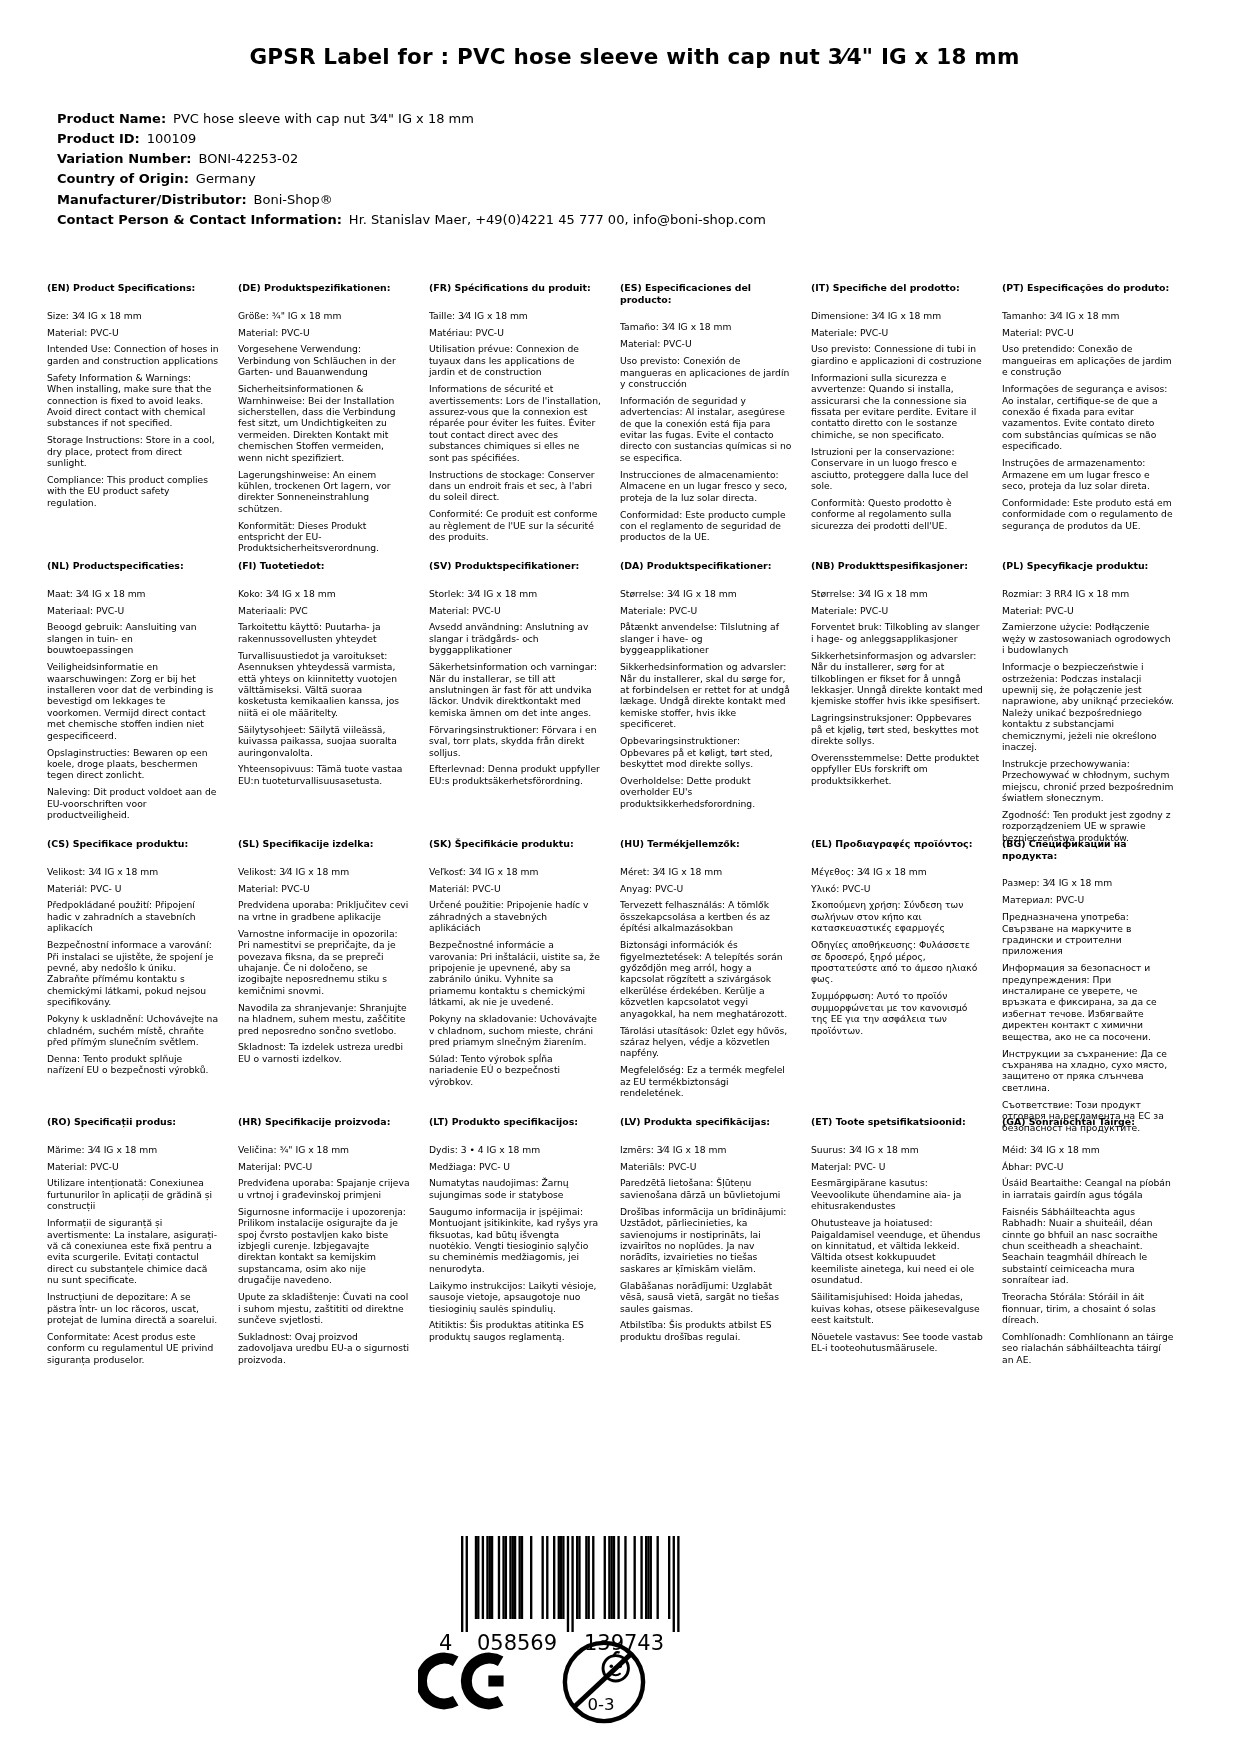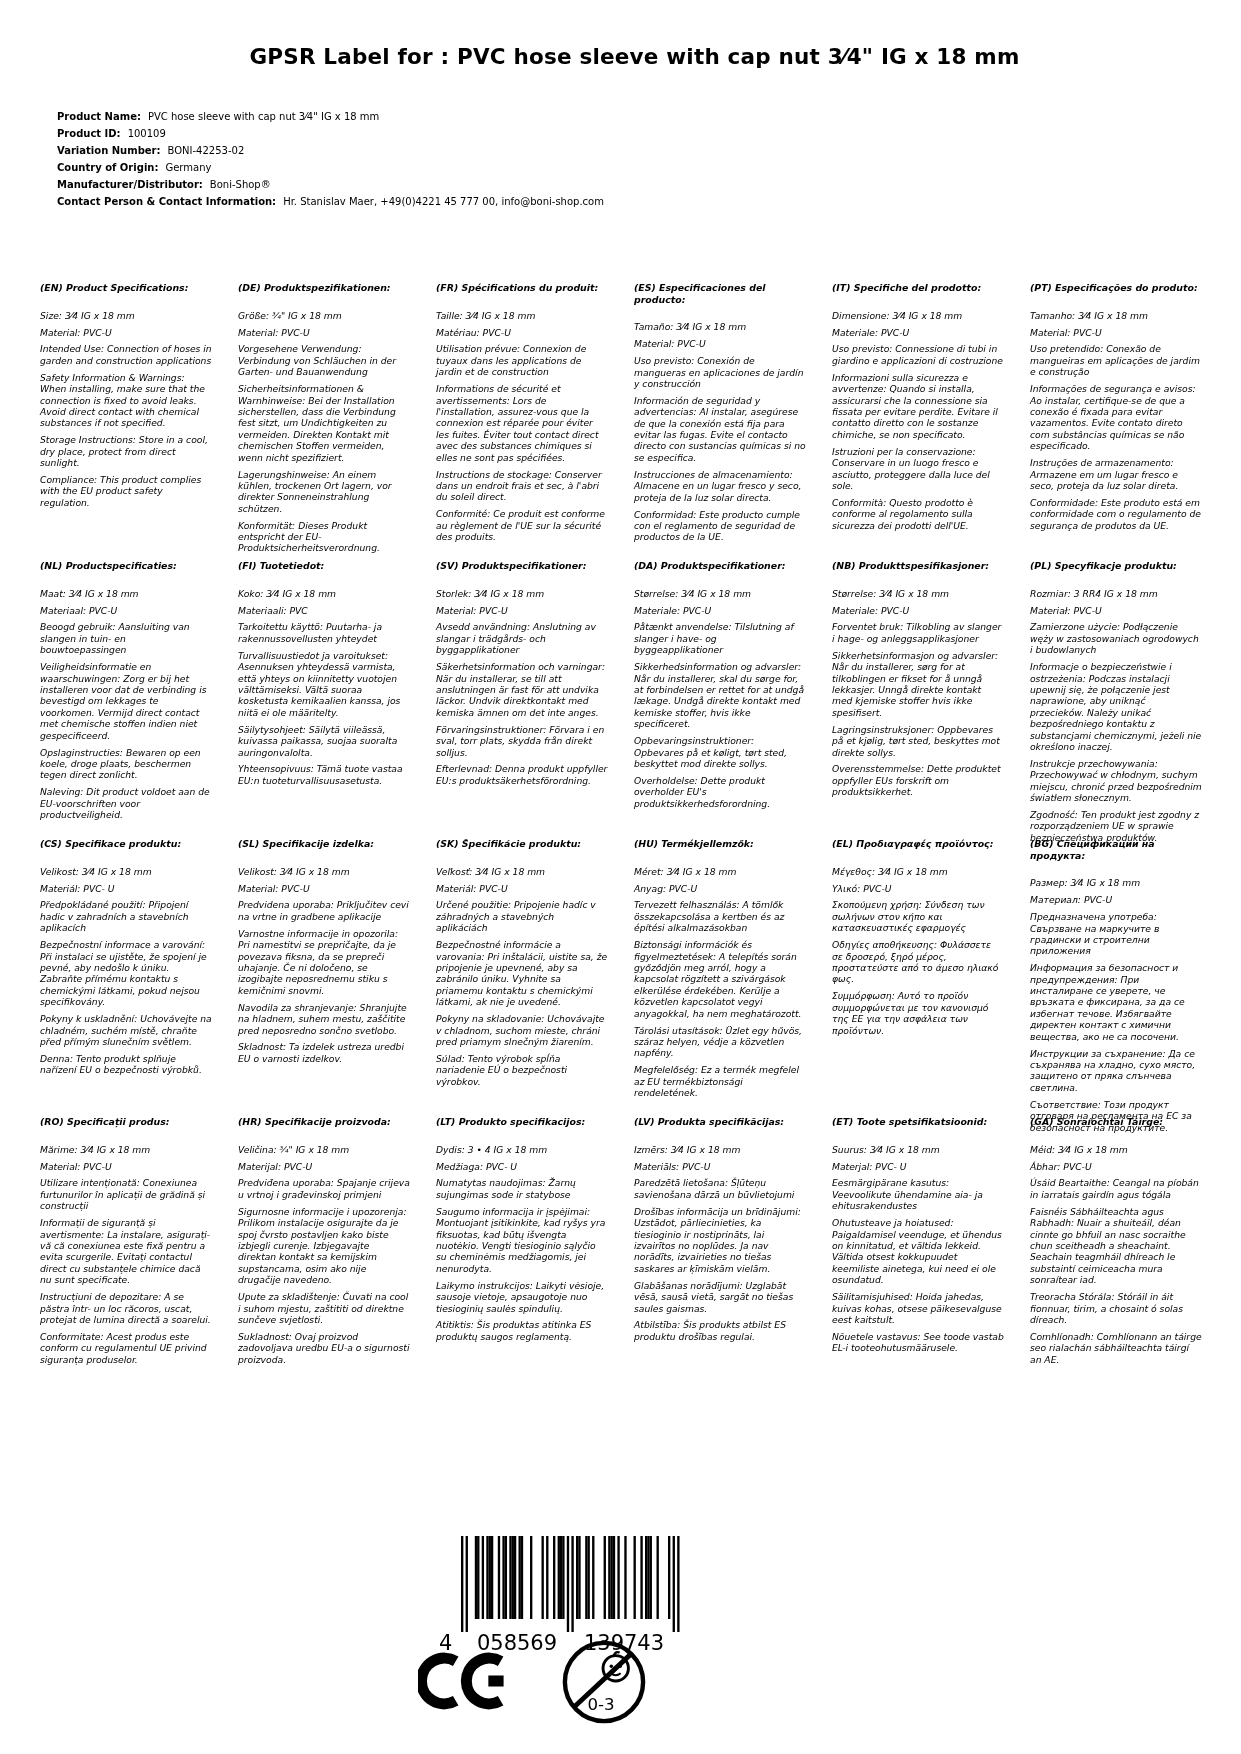--- a/index.html
+++ b/index.html
@@ -7,27 +7,26 @@
     position:relative; width:1241px; height:1754px; margin:0 auto;
     background:#ffffff; color:#000;
     font-family:"DejaVu Sans", sans-serif;
     overflow:hidden;
   }
   .doc-title {
     position:absolute; top:44px; left:0; width:100%;
     text-align:center; font-size:21.5px; font-weight:bold; letter-spacing:0.2px;padding-left:14px;
   }
   .product-info { position:absolute; left:57px; top:112px; }
-  .info-row { margin-bottom:6.5px; font-size:10px; line-height:1.05; }
+  .info-row { margin-bottom:6.5px; font-size:13px; line-height:1.05; }
   .info-label { font-weight:bold; margin-right:7px; }
   .lang-grid {
-    position:absolute; left:40px; top:282px;
-    display:grid; grid-template-columns:repeat(6,172px); column-gap:26px;
+    position:absolute; left:47px; top:282px;
+    display:grid; grid-template-columns:repeat(6,172px); column-gap:19px;
     grid-auto-rows:278px;
-    font-style:italic;
   }
   .lang-block { font-size:9.2px; line-height:1.24; word-break:break-word; }
   .lang-title { font-weight:bold; font-size:9.4px; margin-bottom:1px; }
   .lang-block p { margin:5.5px 0 0 0; }
   .lang-block p:first-of-type { margin-top:16px; }
   .barcode-wrap { position:absolute; left:437px; top:1536px; }
   .barcode-wrap svg { display:block; }
   .bc-digit { font-family:"DejaVu Sans", sans-serif; font-size:21px; fill:#000; }
   .ce-wrap { position:absolute; left:418px; top:1652px; }
   .age-wrap { position:absolute; left:560px; top:1638px; }
@@ -235,21 +234,21 @@
         <p>Numatytas naudojimas: Žarnų sujungimas sode ir statybose</p>
         <p>Saugumo informacija ir įspėjimai: Montuojant įsitikinkite, kad ryšys yra fiksuotas, kad būtų išvengta nuotėkio. Vengti tiesioginio sąlyčio su cheminėmis medžiagomis, jei nenurodyta.</p>
         <p>Laikymo instrukcijos: Laikyti vėsioje, sausoje vietoje, apsaugotoje nuo tiesioginių saulės spindulių.</p>
         <p>Atitiktis: Šis produktas atitinka ES produktų saugos reglamentą.</p>
       </div>
       <div class="lang-block">
         <div class="lang-title">(LV) Produkta specifikācijas:</div>
         <p>Izmērs: 3⁄4 IG x 18 mm</p>
         <p>Materiāls: PVC-U</p>
         <p>Paredzētā lietošana: Šļūteņu savienošana dārzā un būvlietojumi</p>
-        <p>Drošības informācija un brīdinājumi: Uzstādot, pārliecinieties, ka tiesioginio ir nostiprināts, lai izvairītos no noplūdes. Ja nav norādīts, izvairieties no tiešas saskares ar ķīmiskām vielām.</p>
+        <p>Drošības informācija un brīdinājumi: Uzstādot, pārliecinieties, ka savienojums ir nostiprināts, lai izvairītos no noplūdes. Ja nav norādīts, izvairieties no tiešas saskares ar ķīmiskām vielām.</p>
         <p>Glabāšanas norādījumi: Uzglabāt vēsā, sausā vietā, sargāt no tiešas saules gaismas.</p>
         <p>Atbilstība: Šis produkts atbilst ES produktu drošības regulai.</p>
       </div>
       <div class="lang-block">
         <div class="lang-title">(ET) Toote spetsifikatsioonid:</div>
         <p>Suurus: 3⁄4 IG x 18 mm</p>
         <p>Materjal: PVC- U</p>
         <p>Eesmärgipärane kasutus: Veevoolikute ühendamine aia- ja ehitusrakendustes</p>
         <p>Ohutusteave ja hoiatused: Paigaldamisel veenduge, et ühendus on kinnitatud, et vältida lekkeid. Vältida otsest kokkupuudet keemiliste ainetega, kui need ei ole osundatud.</p>
         <p>Säilitamisjuhised: Hoida jahedas, kuivas kohas, otsese päikesevalguse eest kaitstult.</p>

